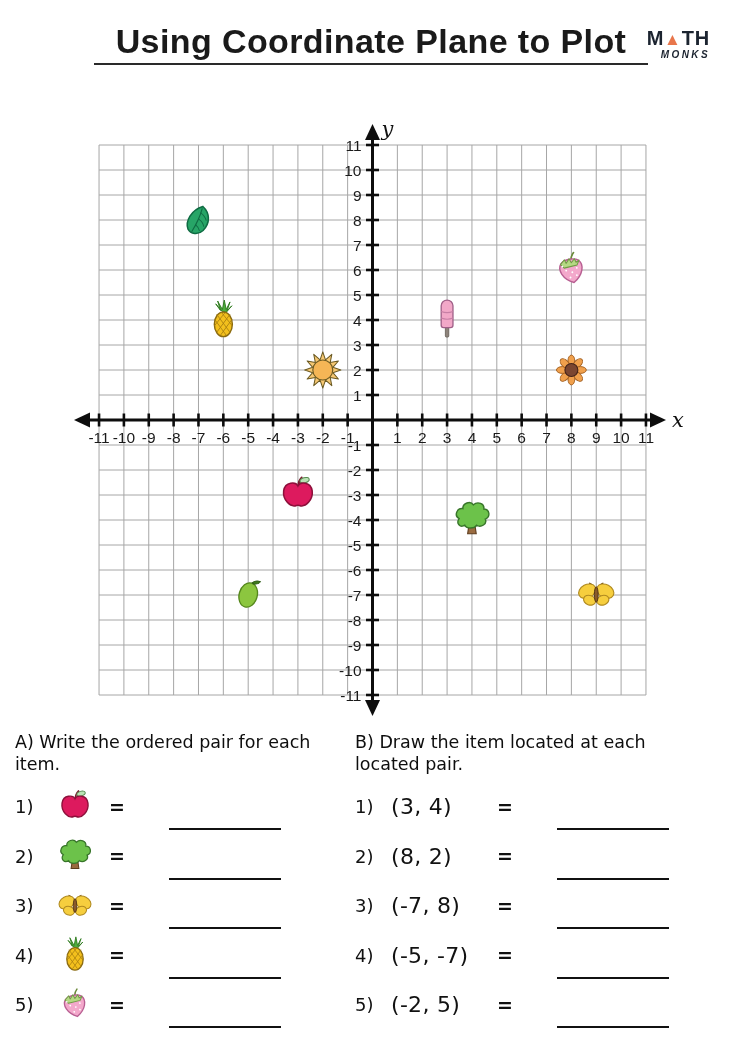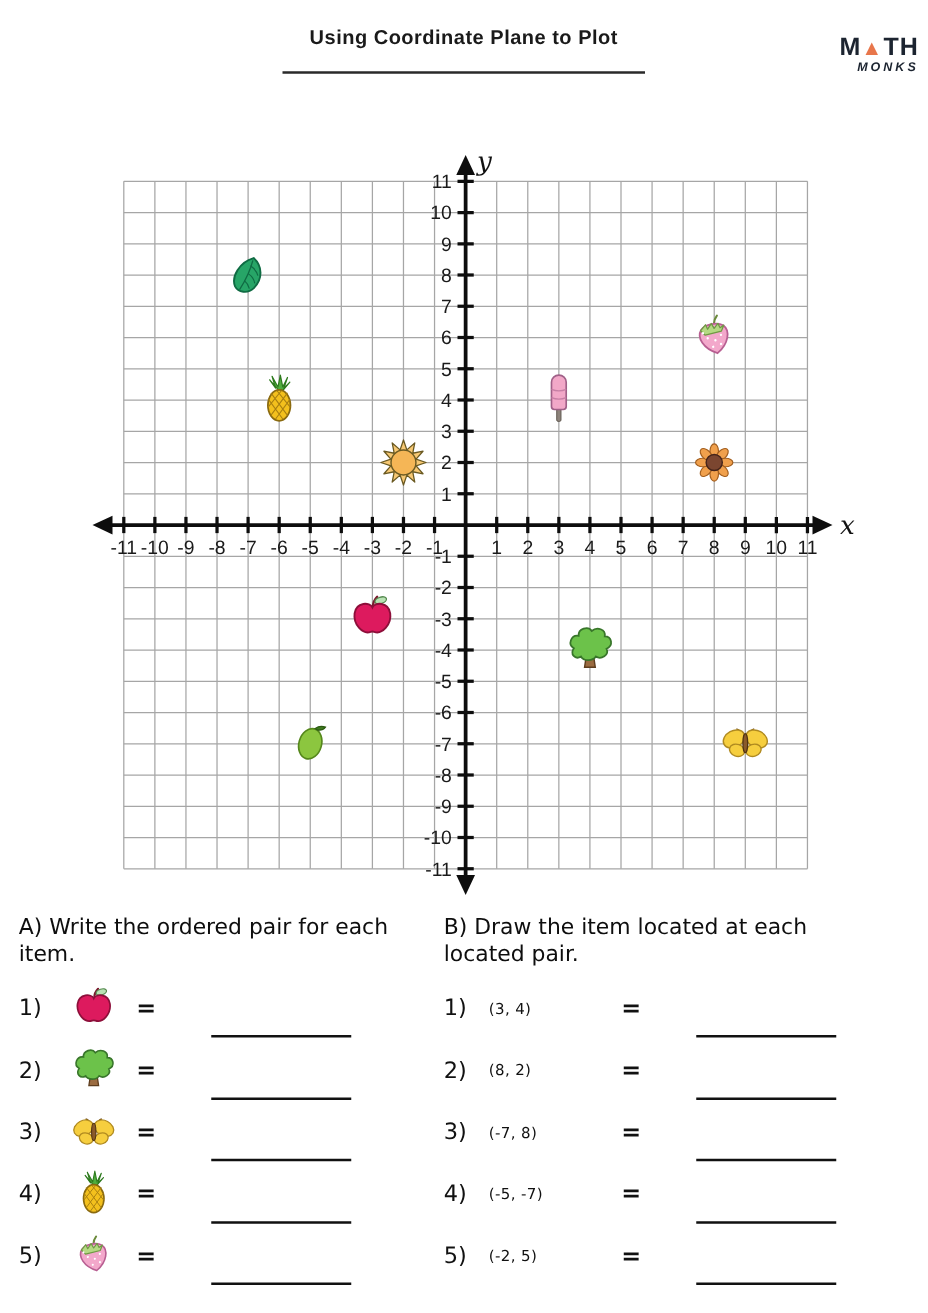--- a/index.html
+++ b/index.html
@@ -5,24 +5,24 @@
   html,body{margin:0;padding:0;background:#fff;}
   body{
     width:742px;height:1050px;position:relative;overflow:hidden;
     font-family:"Liberation Sans",sans-serif;color:#111;
   }
   .sheet{position:absolute;inset:0;}
 
   
   .title-wrap{position:absolute;top:22px;left:0;width:742px;text-align:center;}
   .page-title{
-    display:inline-block;font-size:16px;font-weight:bold;letter-spacing:.4px;
-    border-bottom:2.5px solid #2a2a2a;padding:0 22px 17px;color:#1a1a1a;
+    display:inline-block;font-size:34px;font-weight:bold;letter-spacing:.4px;
+    border-bottom:2.5px solid #2a2a2a;padding:0 22px 2px;color:#1a1a1a;
   }
-  .logo{position:absolute;top:28px;right:7px;text-align:right;line-height:1;}
+  .logo{position:absolute;top:28px;right:32px;text-align:right;line-height:1;}
   .logo-top{font-size:20px;font-weight:bold;letter-spacing:.8px;color:#1c2430;}
   .logo-tri{color:#E8764B;font-size:17px;}
   .logo-bottom{font-size:10px;font-weight:bold;letter-spacing:2.4px;margin-top:2px;color:#1c2430;font-style:italic;}
 
   
   .instructions{
     position:absolute;top:72px;left:28px;width:672px;
     font-size:18px;line-height:1.22;color:#0e0e0e;
   }
 
@@ -34,21 +34,21 @@
   
   .questions{position:absolute;top:731px;left:15px;display:flex;}
   .col{font-family:"DejaVu Sans",sans-serif;}
   .col-a{width:340px;}
   .col-b{width:356px;}
   .qheading{margin:0 0 6px 0;font-size:17.5px;font-weight:normal;line-height:1.28;color:#0e0e0e;}
   .rows{margin-top:2px;}
   .qrow{position:relative;height:49.5px;display:flex;align-items:center;}
   .qnum{width:36px;font-size:18px;}
   .qicon{width:48px;display:flex;justify-content:center;align-items:center;}
-  .qpair{width:96px;font-size:12px;letter-spacing:.3px;}
+  .qpair{width:96px;font-size:22px;letter-spacing:.3px;}
   .qeq{margin-left:10px;font-weight:bold;font-size:19px;}
   .answer-line{position:absolute;bottom:1px;width:112px;height:0;border-bottom:2px solid #111;}
   .col-a .answer-line{left:154px;}
   .col-b .answer-line{left:202px;}
 </style>
 </head>
 <body>
 
 <div class="sheet">
 

